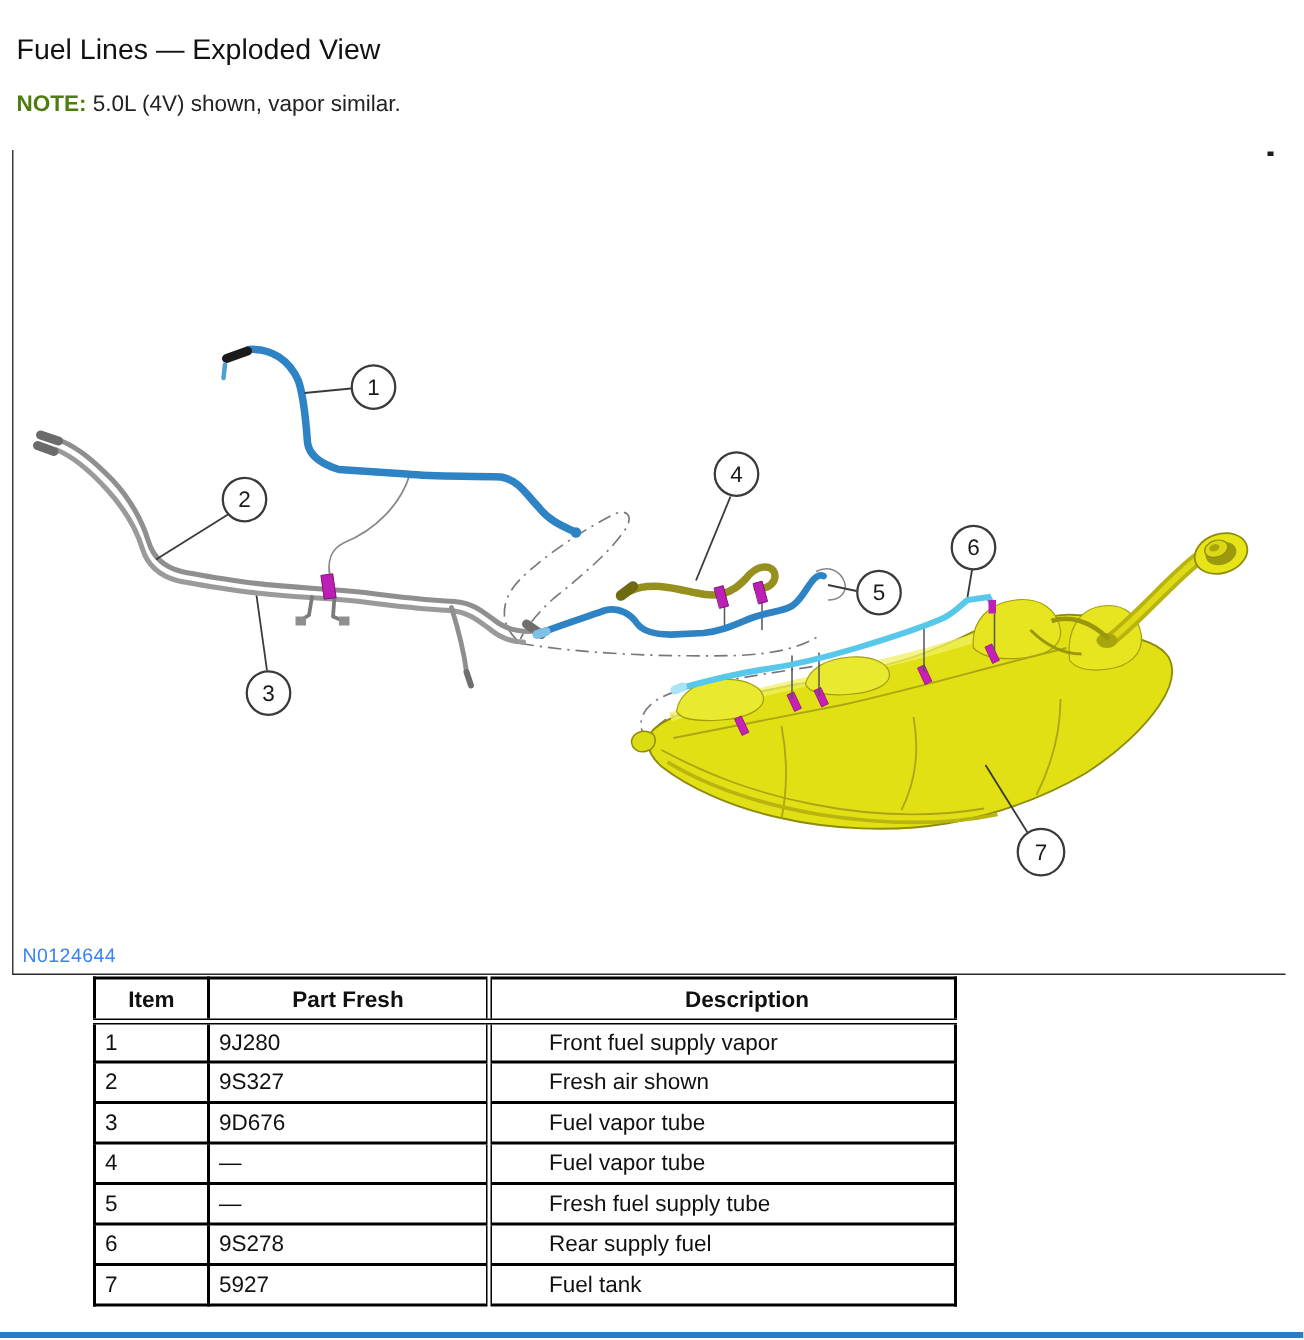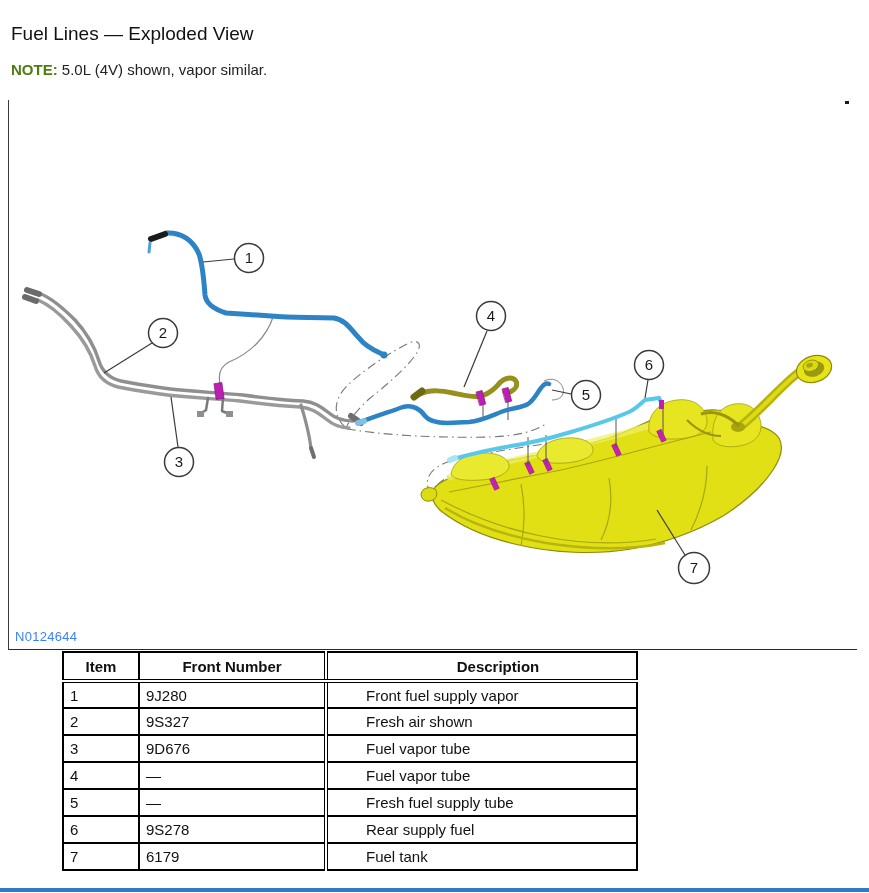--- a/index.html
+++ b/index.html
@@ -174,21 +174,21 @@
 
 <table class="parts-table">
   <colgroup>
       <col style="width:76px">
       <col style="width:187px">
       <col style="width:311px">
     </colgroup>
   <thead>
     <tr>
       <th>Item</th>
-      <th>Front Number</th>
+      <th>Part Fresh</th>
       <th class="c-desc">Description</th>
     </tr>
   </thead>
   <tbody>
     <tr>
       <td>1</td>
       <td>9J280</td>
       <td class="c-desc">Front fuel supply vapor</td>
     </tr>
     <tr>
@@ -211,19 +211,19 @@
       <td>—</td>
       <td class="c-desc">Fresh fuel supply tube</td>
     </tr>
     <tr>
       <td>6</td>
       <td>9S278</td>
       <td class="c-desc">Rear supply fuel</td>
     </tr>
     <tr>
       <td>7</td>
-      <td>6179</td>
+      <td>5927</td>
       <td class="c-desc">Fuel tank</td>
     </tr>
   </tbody>
 </table>
 
 <div class="bottom-rule"></div>
 
 </body></html>

